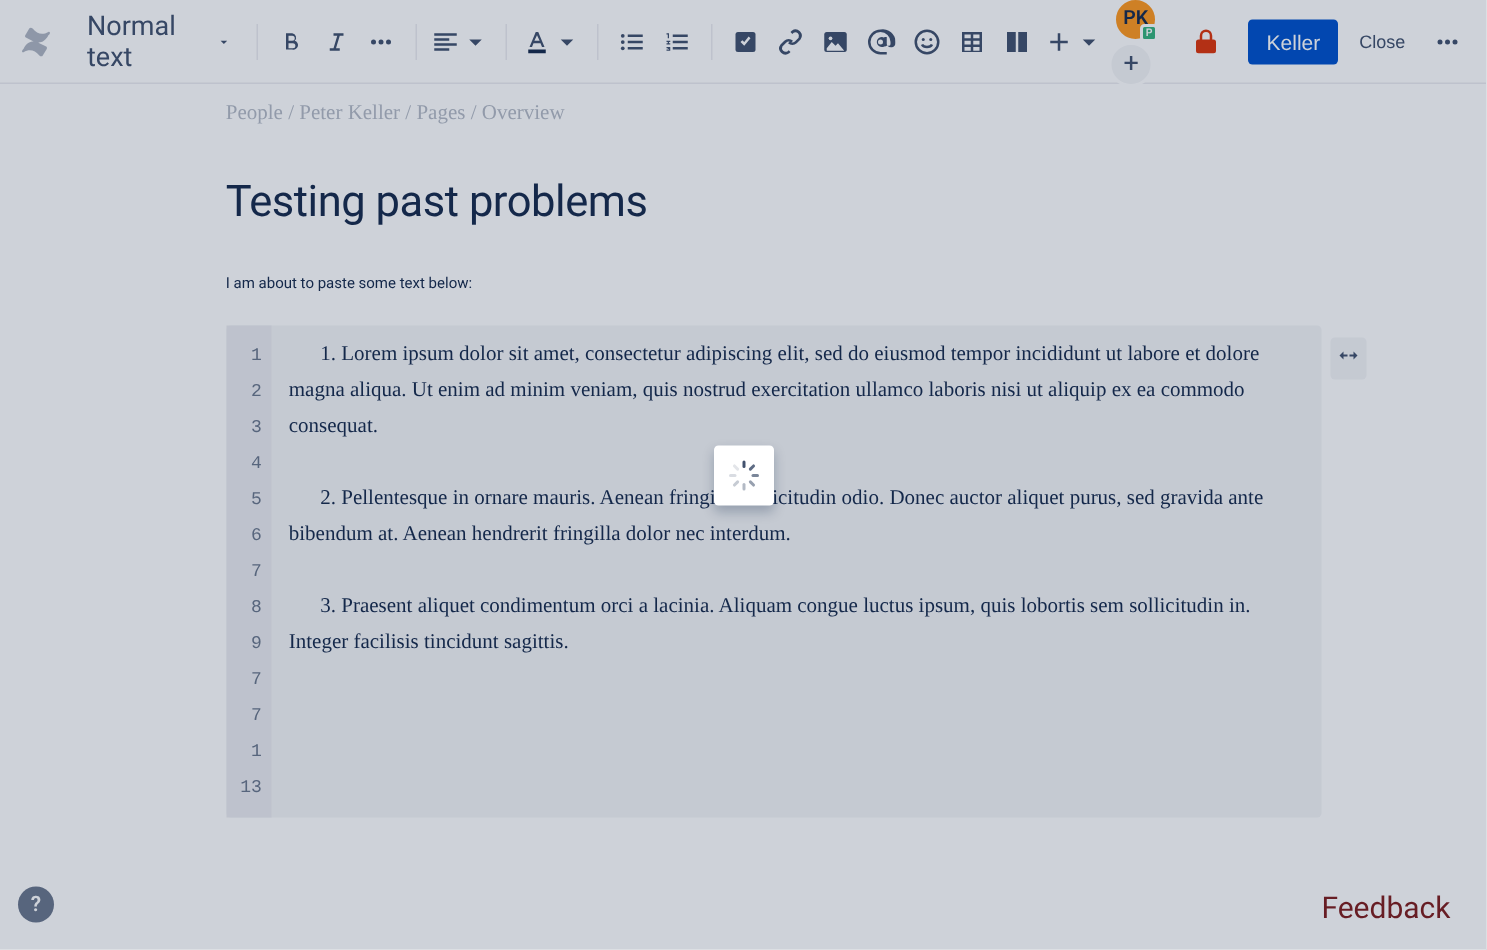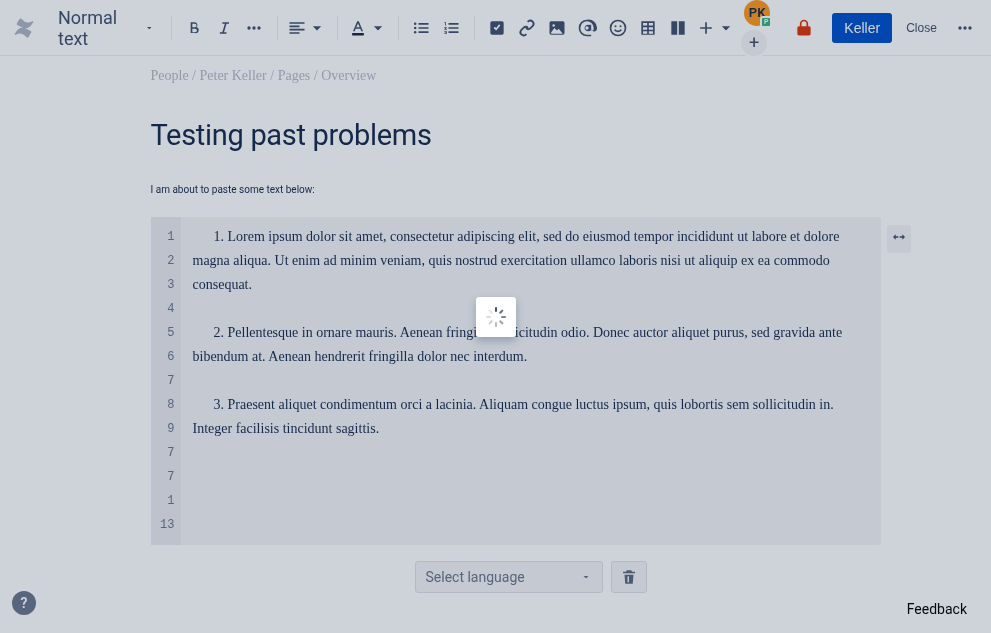--- a/index.html
+++ b/index.html
@@ -242,22 +242,22 @@
   align-items: center;
   justify-content: center;
   font-size: 14px;
   font-weight: 600;
   cursor: pointer;
 }
 .feedback {
   position: absolute;
   bottom: 16px;
   right: 24px;
-  color: #000000;
-  font-size: 14px;
+  color: #7f1d1d;
+  font-size: 20px;
   cursor: pointer;
 }
 .overlay {
   position: absolute;
   inset: 0;
   background: rgba(9, 30, 66, 0.2);
   display: flex;
   align-items: center;
   justify-content: center;
   z-index: 100;
@@ -476,33 +476,20 @@
     </div>
     <div class="expand-handle">
       <div class="hbox">
         <svg width="16" height="16" viewBox="0 0 24 24">
             <path fill="currentColor" d="M3 12l4-4v3h4v2H7v3zm18 0l-4 4v-3h-4v-2h4V8z"></path>
           </svg>
       </div>
     </div>
   </div>
 
-  <div class="lang-bar">
-    <div class="lang-select">
-      <span>Select language</span>
-      <svg class="chev" viewBox="0 0 24 24">
-          <path fill="currentColor" d="M7 10l5 5 5-5z"></path>
-        </svg>
-    </div>
-    <div class="trash-btn">
-      <svg width="18" height="18" viewBox="0 0 24 24">
-          <path fill="currentColor" d="M9 3h6l1 2h4v2H4V5h4zm-3 6h12l-1 12H7zm4 2v8h2v-8zm4 0v8h-2v-8z" opacity="0.85"></path>
-        </svg>
-    </div>
-  </div>
 </div>
 
 <div class="help-btn">?</div>
 <div class="feedback">Feedback</div>
 
 <div class="overlay">
   <div class="spinner-box">
     <div class="spinner">
       <span style="transform:rotate(0deg);opacity:1"></span>
       <span style="transform:rotate(45deg);opacity:.85"></span>

